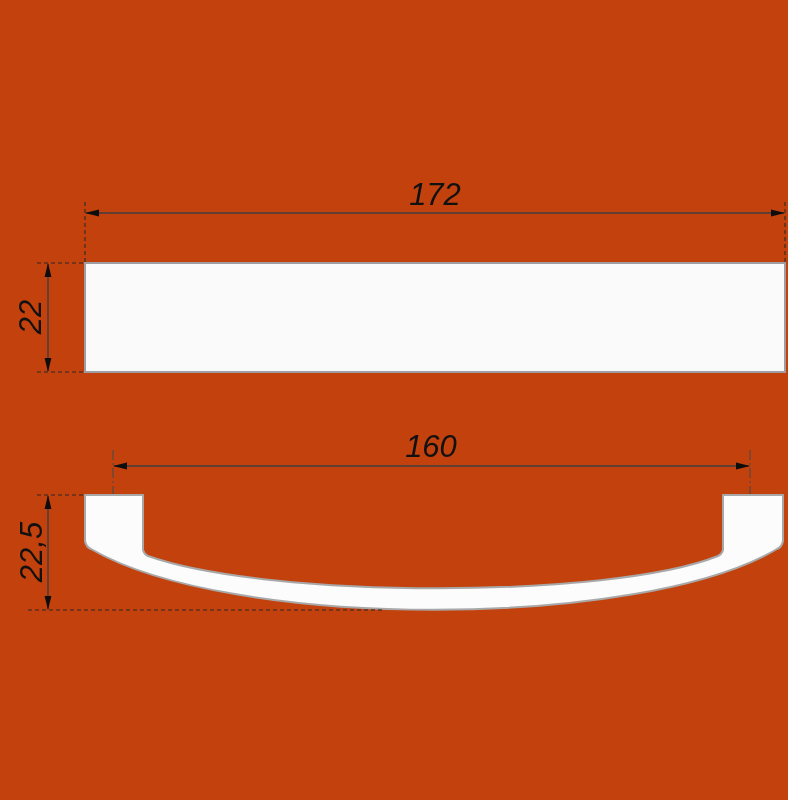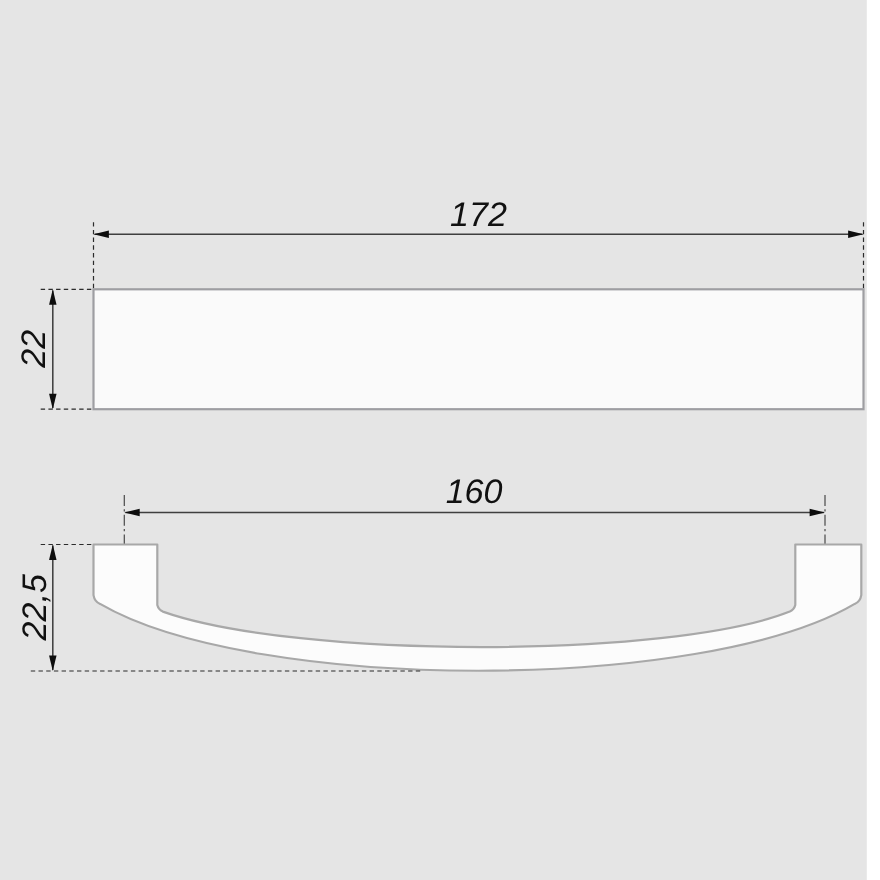--- a/index.html
+++ b/index.html
@@ -8,21 +8,21 @@
     background: #ffffff;
     width: 800px;
     height: 800px;
     overflow: hidden;
     font-family: "Liberation Sans", sans-serif;
   }
   .drawing-wrap {
     width: 788px;
     height: 800px;
     position: relative;
-    background: #e5e5e5;
+    background: #c2410c;
   }
   svg { display: block; }
 
   .dim-line {
     stroke: #3f3f3f;
     stroke-width: 1.4;
     fill: none;
   }
   .dim-arrow {
     fill: #0d0d0d;

